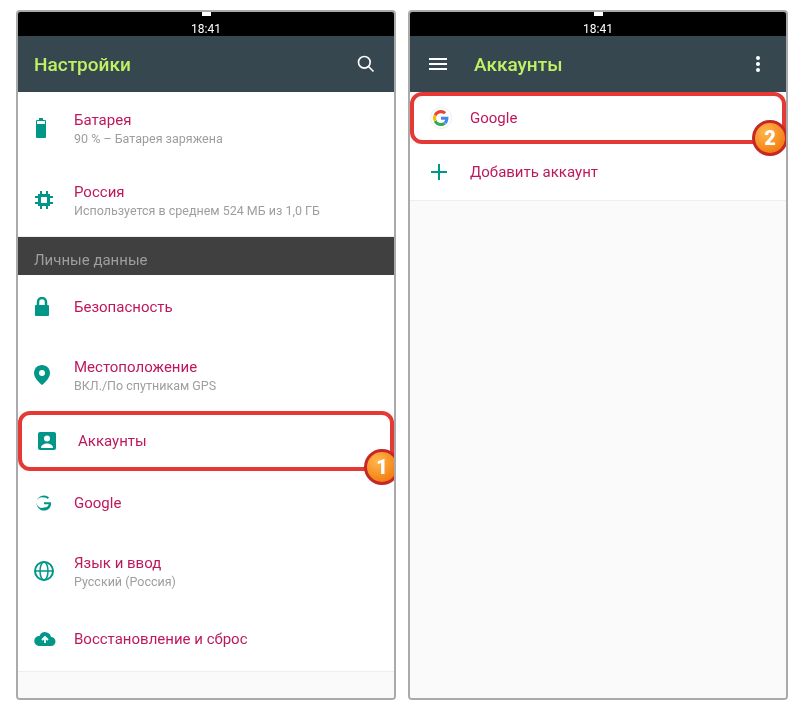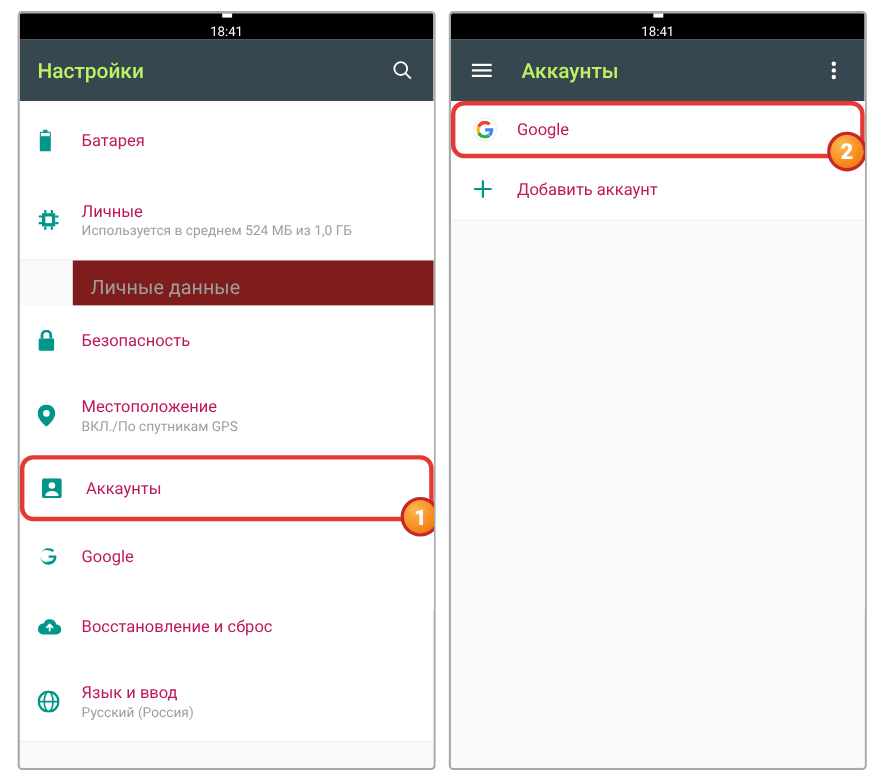--- a/index.html
+++ b/index.html
@@ -67,25 +67,24 @@
     display: flex;
     justify-content: flex-start;
     align-items: center;
     color: #009688;
   }
   .row .txt { flex: 1; }
   .row .primary { font-size: 15px; color: #be185d; }
   .row .secondary { font-size: 12.5px; color: #9e9e9e; margin-top: 2px; }
 
   .subheader {
-    font-size: 18px;
+    font-size: 15px;
     color: #9e9e9e;
     padding: 14px 16px 6px;
-    background: #7f1d1d;
-    margin-left: 48px;
+    background: #404040;
   }
   .divider { height: 1px; background: #eee; }
 
   .callout {
     border: 4px solid #E53935;
     border-radius: 12px;
     position: relative;
   }
   .badge {
     position: absolute;
@@ -139,40 +138,41 @@
     <div class="row tall">
       <div class="icon">
         <svg width="14" height="20" viewBox="0 0 14 20">
             <rect x="2" y="2" width="10" height="18" rx="1" fill="#009688"></rect>
             <rect x="5" y="0" width="4" height="3" fill="#009688"></rect>
             <rect x="3" y="3" width="8" height="3" fill="#fff"></rect>
           </svg>
       </div>
       <div class="txt">
         <div class="primary">Батарея</div>
+        <div class="secondary">90 % – Батарея заряжена</div>
       </div>
     </div>
 
     <div class="row tall">
       <div class="icon">
         <svg width="20" height="20" viewBox="0 0 20 20">
             <rect x="4" y="4" width="12" height="12" fill="#009688"></rect>
             <rect x="7" y="7" width="6" height="6" fill="#fff"></rect>
             <line x1="1" y1="7" x2="4" y2="7" stroke="#009688" stroke-width="2"></line>
             <line x1="1" y1="13" x2="4" y2="13" stroke="#009688" stroke-width="2"></line>
             <line x1="16" y1="7" x2="19" y2="7" stroke="#009688" stroke-width="2"></line>
             <line x1="16" y1="13" x2="19" y2="13" stroke="#009688" stroke-width="2"></line>
             <line x1="7" y1="1" x2="7" y2="4" stroke="#009688" stroke-width="2"></line>
             <line x1="13" y1="1" x2="13" y2="4" stroke="#009688" stroke-width="2"></line>
             <line x1="7" y1="16" x2="7" y2="19" stroke="#009688" stroke-width="2"></line>
             <line x1="13" y1="16" x2="13" y2="19" stroke="#009688" stroke-width="2"></line>
           </svg>
       </div>
       <div class="txt">
-        <div class="primary">Личные</div>
+        <div class="primary">Россия</div>
         <div class="secondary">Используется в среднем 524 МБ из 1,0 ГБ</div>
       </div>
     </div>
 
     <div class="divider"></div>
     <div class="subheader">Личные данные</div>
 
     <div class="row">
       <div class="icon">
         <svg width="16" height="20" viewBox="0 0 16 20">
@@ -216,43 +216,43 @@
       <div class="icon" style="color:#009688;">
         <svg width="20" height="20" viewBox="0 0 24 24">
             <path fill="#009688" d="M12 11v2.5h5.7c-.5 2.4-2.5 4-5.7 4A6.5 6.5 0 1112 5.5c1.7 0 3.2.6 4.3 1.7l1.8-1.8A9 9 0 1012 21c5 0 8.5-3.5 8.5-8.5 0-.5 0-1-.1-1.5H12z"></path>
           </svg>
       </div>
       <div class="txt">
         <div class="primary">Google</div>
       </div>
     </div>
 
-    <div class="row">
-      <div class="icon">
-        <svg width="22" height="16" viewBox="0 0 22 16">
-            <path d="M17 6a6 6 0 00-11.5-1A5 5 0 005 15h12a4.5 4.5 0 000-9z" fill="#009688"></path>
-            <path d="M11 12V6M8 9l3-3 3 3" stroke="#fff" stroke-width="1.8" fill="none"></path>
-          </svg>
-      </div>
-      <div class="txt">
-        <div class="primary">Восстановление и сброс</div>
-      </div>
-    </div>
-
     <div class="row tall">
       <div class="icon">
         <svg width="20" height="20" viewBox="0 0 20 20">
             <circle cx="10" cy="10" r="9" fill="none" stroke="#009688" stroke-width="2"></circle>
             <ellipse cx="10" cy="10" rx="4" ry="9" fill="none" stroke="#009688" stroke-width="1.5"></ellipse>
             <line x1="1" y1="10" x2="19" y2="10" stroke="#009688" stroke-width="1.5"></line>
           </svg>
       </div>
       <div class="txt">
         <div class="primary">Язык и ввод</div>
         <div class="secondary">Русский (Россия)</div>
+      </div>
+    </div>
+
+    <div class="row">
+      <div class="icon">
+        <svg width="22" height="16" viewBox="0 0 22 16">
+            <path d="M17 6a6 6 0 00-11.5-1A5 5 0 005 15h12a4.5 4.5 0 000-9z" fill="#009688"></path>
+            <path d="M11 12V6M8 9l3-3 3 3" stroke="#fff" stroke-width="1.8" fill="none"></path>
+          </svg>
+      </div>
+      <div class="txt">
+        <div class="primary">Восстановление и сброс</div>
       </div>
     </div>
 
     <div class="divider"></div>
 
   </div>
 </div>
 
 <div class="frame right">
   <div class="statusbar">

